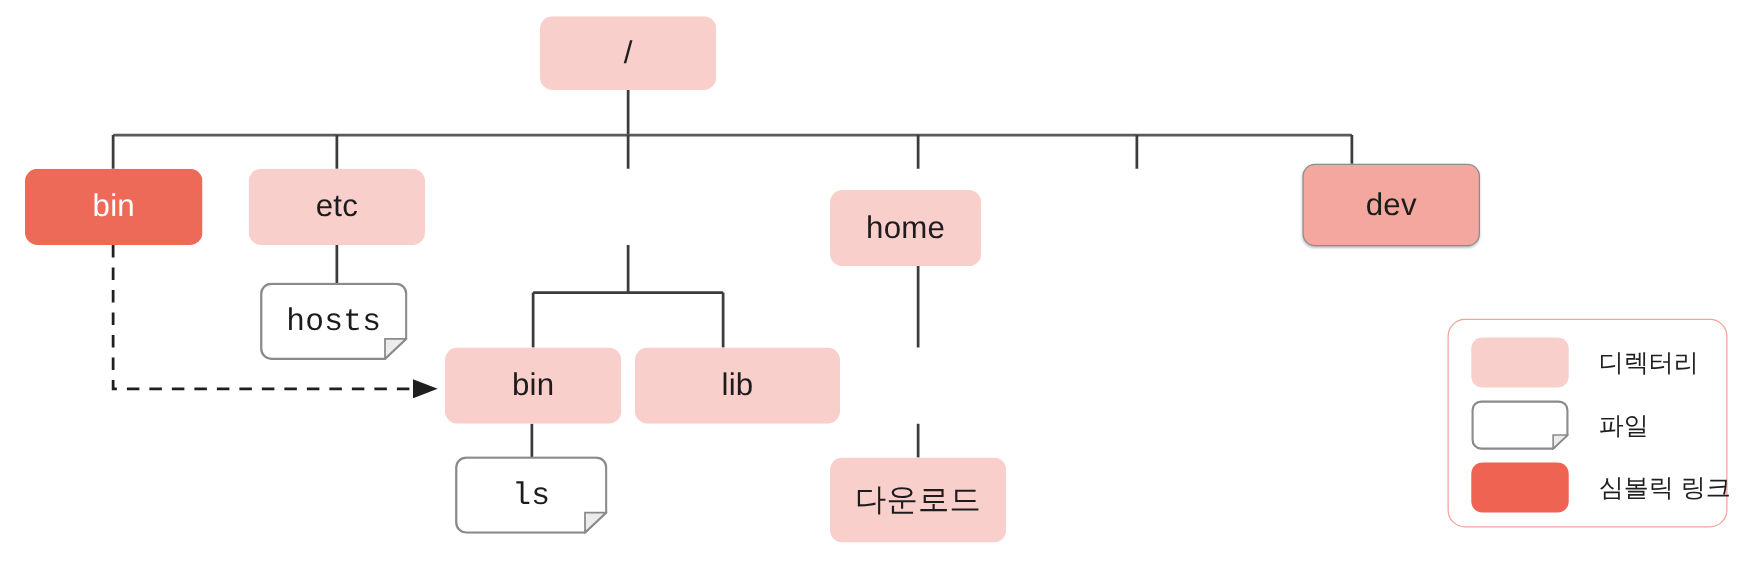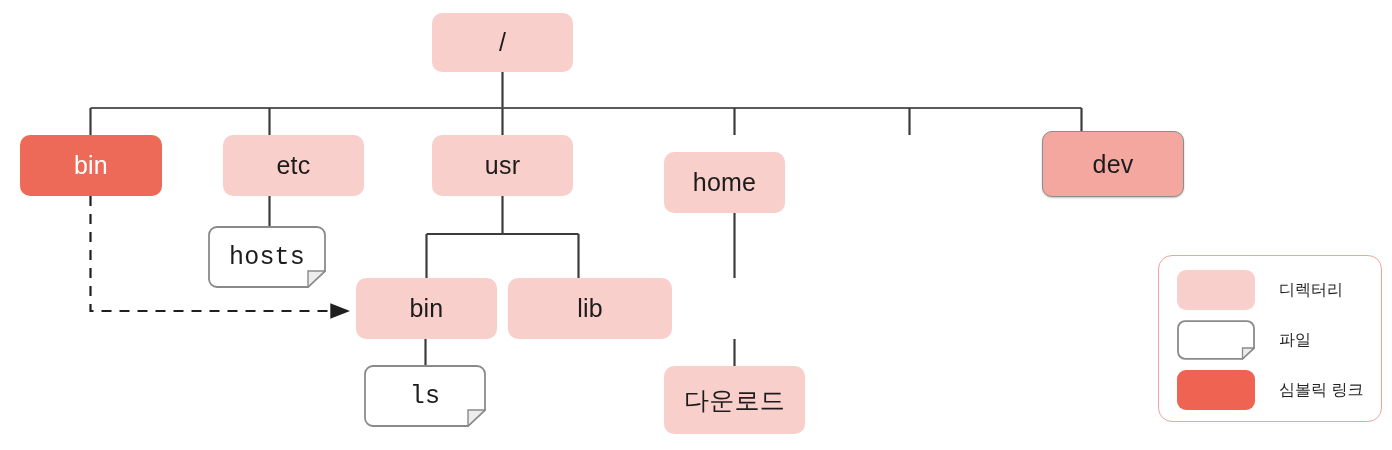--- a/index.html
+++ b/index.html
@@ -83,21 +83,21 @@
     height:40px;
     border-radius:9px;
     flex:0 0 auto;
   }
   .legend-swatch.dir{background:#f9cfcc;}
   .legend-swatch.symlink{background:#ee6352;}
   .legend-swatch.file{background:transparent;}
   .legend-swatch.file svg{position:absolute;left:0;top:0;width:100%;height:100%;}
   .legend-label{
     margin-left:24px;
-    font-size:16px;
+    font-size:20px;
     color:#1f1f1f;
     white-space:nowrap;
   }
 </style>
 </head>
 <body>
 
 <div id="stage">
 
   <svg id="edges" viewBox="0 0 1392 450" xmlns="http://www.w3.org/2000/svg">
@@ -134,27 +134,24 @@
   </svg>
 
   <div class="node dir" style="left:432px;top:13px;width:141px;height:59px;">
     <span>/</span>
   </div>
 
   <div class="node symlink" style="left:20px;top:135px;width:142px;height:61px;">
     <span>bin</span>
   </div>
 
-  <div class="node dir" style="left:199px;top:135px;width:141px;height:61px;margin-left:24px;">
+  <div class="node dir" style="left:199px;top:135px;width:141px;height:61px;">
     <span>etc</span>
   </div>
 
-  <div class="node dir" style="left:432px;top:135px;width:141px;height:61px;">
-    <span>usr</span>
-  </div>
 
   <div class="node dir" style="left:664px;top:152px;width:121px;height:61px;">
     <span>home</span>
   </div>
 
 
   <div class="node dirsel" style="left:1042px;top:131px;width:142px;height:66px;">
     <span>dev</span>
   </div>
 

